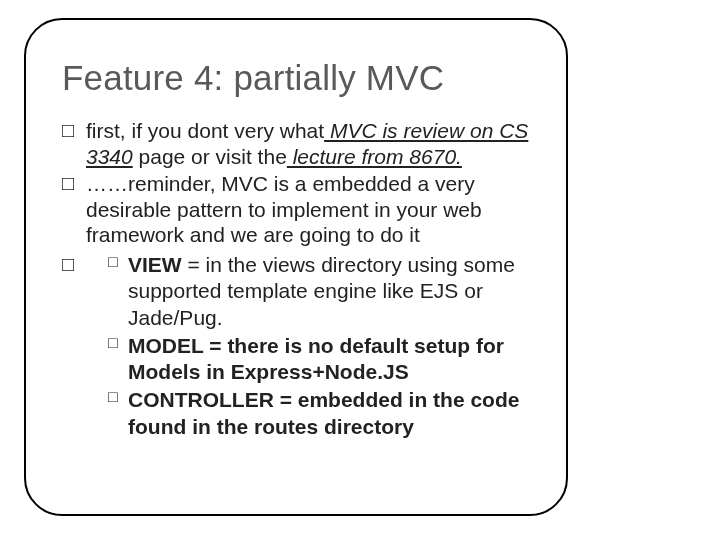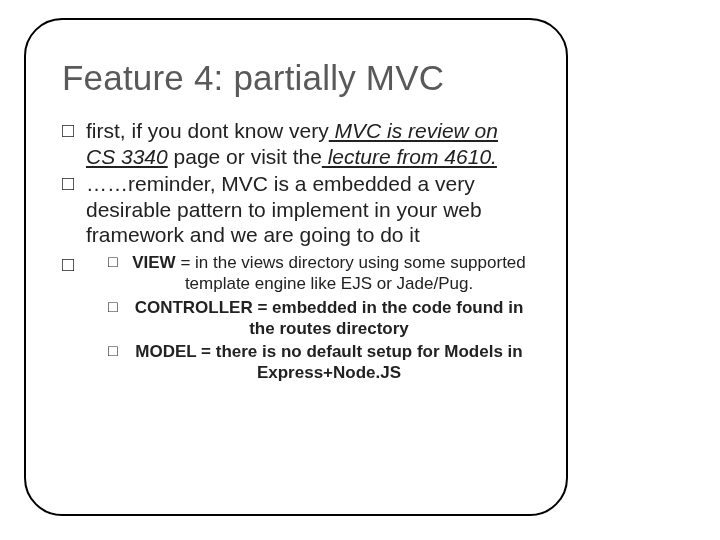--- a/index.html
+++ b/index.html
@@ -53,27 +53,26 @@
     top: 0;
     font-size: 20px;
     line-height: 1.22;
   }
   .lvl2 {
     list-style: none;
     margin: 4px 0 0 0;
     padding: 0 0 0 22px;
   }
   .lvl2 > li {
-    font-size: 17px;
+    font-size: 21px;
     font-weight: bold;
     line-height: 1.25;
     margin-bottom: 2px;
     padding-left: 20px;
     position: relative;
-    text-align: center;
   }
   .lvl2 > li::before {
     content: "□";
     position: absolute;
     left: 0;
     top: 0;
     font-size: 16px;
     font-weight: normal;
     line-height: 1.25;
   }
@@ -86,25 +85,25 @@
 </style>
 </head>
 <body>
 
 <div class="slide">
   <div class="frame">
     <h1 class="title">Feature 4: partially MVC</h1>
 
     <ul class="lvl1">
       <li>
-        <span>first, if you dont know very</span><a class="link"> MVC is review on CS 3340</a><span> page or visit the</span><a class="link"> lecture from 4610.</a>
+        <span>first, if you dont very what</span><a class="link"> MVC is review on CS 3340</a><span> page or visit the</span><a class="link"> lecture from 8670.</a>
       </li>
       <li>……reminder, MVC is a embedded a very desirable pattern to implement in your web framework and we are going to do it</li>
       <li>
         <ul class="lvl2">
           <li><span>VIEW</span><span class="nw"> = in the views directory using some supported template engine like EJS or Jade/Pug.</span></li>
+          <li>MODEL = there is no default setup for Models in Express+Node.JS</li>
           <li>CONTROLLER = embedded in the code found in the routes directory</li>
-          <li>MODEL = there is no default setup for Models in Express+Node.JS</li>
         </ul>
       </li>
     </ul>
   </div>
 </div>
 
 </body></html>

